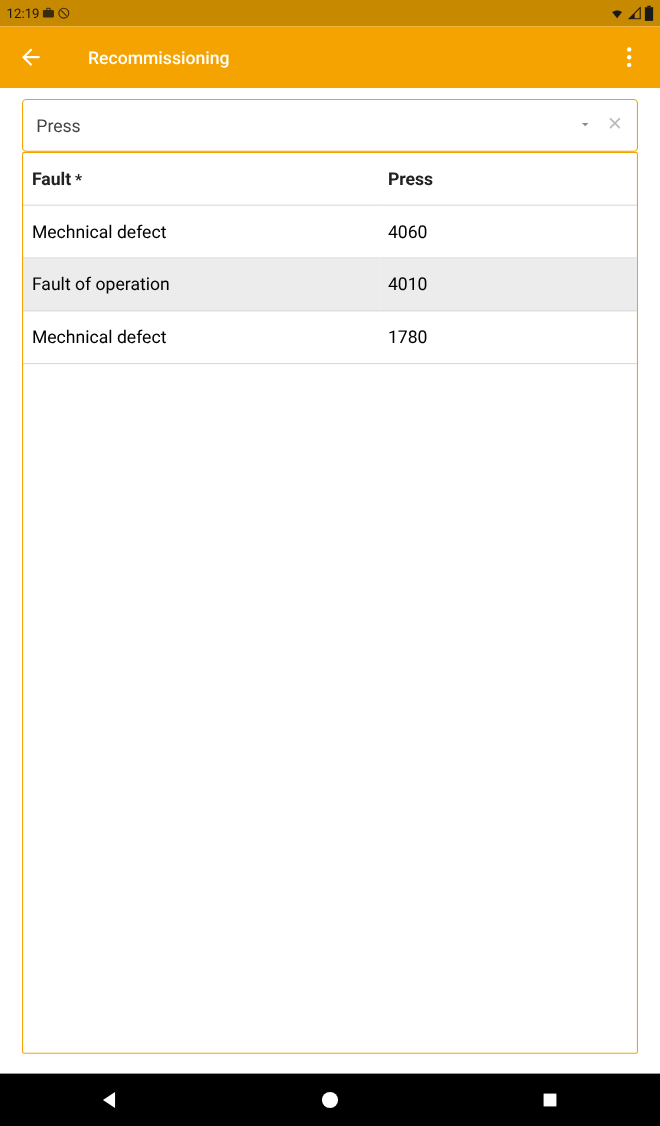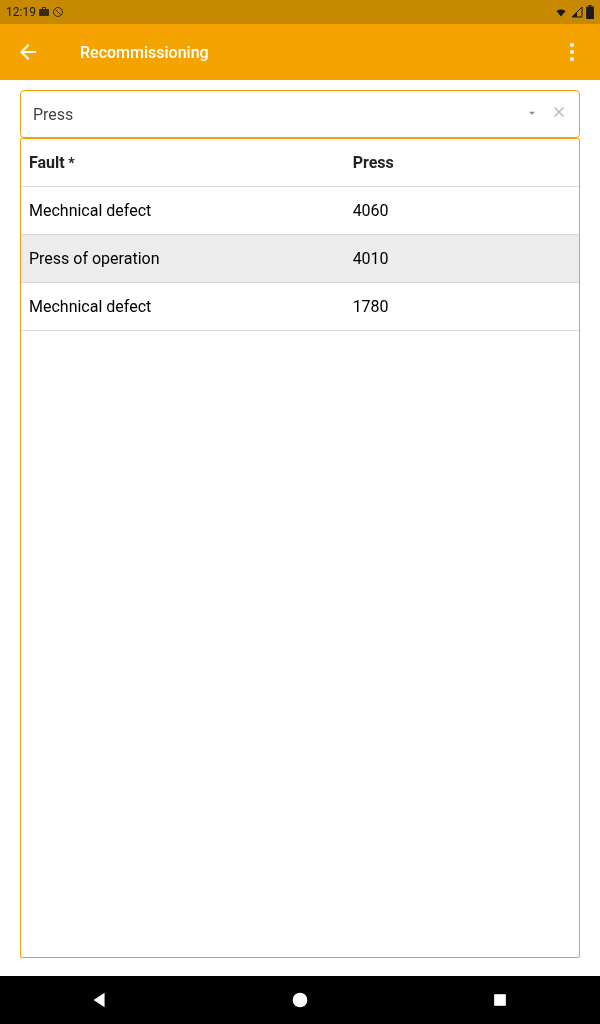--- a/index.html
+++ b/index.html
@@ -197,21 +197,21 @@
           <th class="col-fault"><span>Fault</span><span class="asterisk"> *</span></th>
           <th class="col-number">Press</th>
         </tr>
       </thead>
       <tbody id="tbody">
           <tr>
             <td class="col-fault">Mechnical defect</td>
             <td class="col-number">4060</td>
           </tr>
           <tr class="row-selected">
-            <td class="col-fault">Press of operation</td>
+            <td class="col-fault">Fault of operation</td>
             <td class="col-number">4010</td>
           </tr>
           <tr>
             <td class="col-fault">Mechnical defect</td>
             <td class="col-number">1780</td>
           </tr>
         </tbody>
     </table>
   </div>
 </div>

